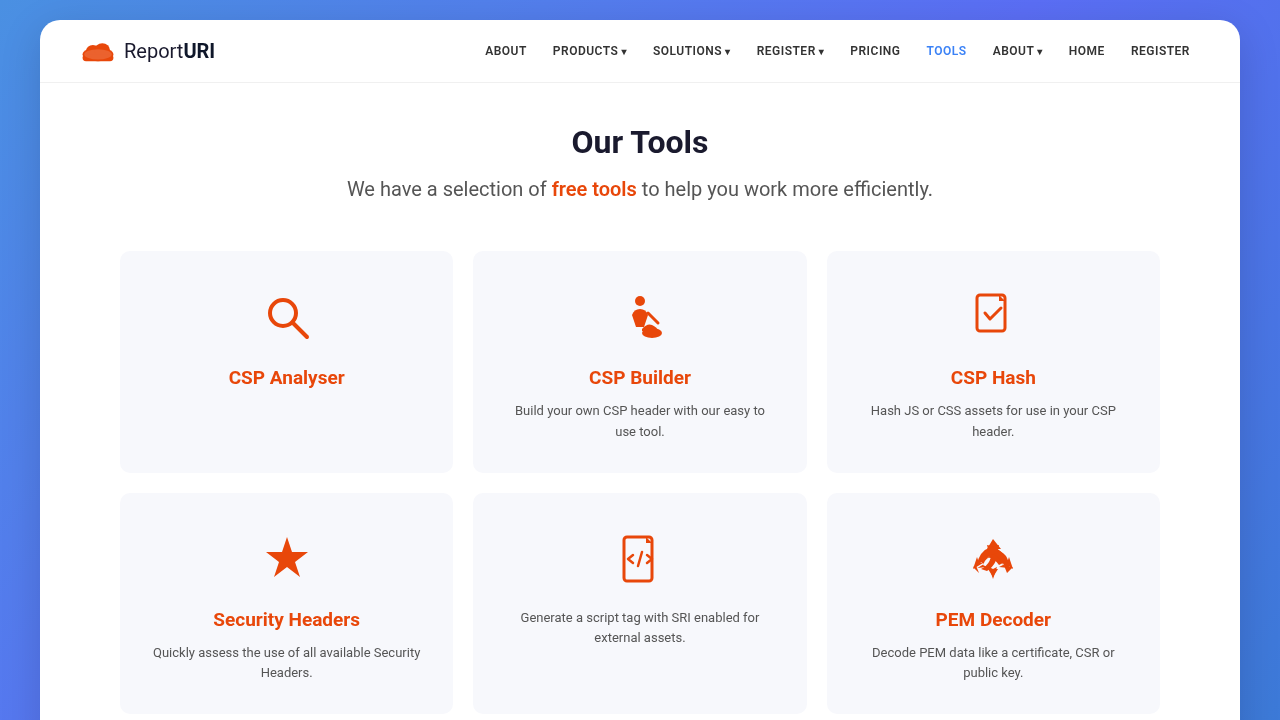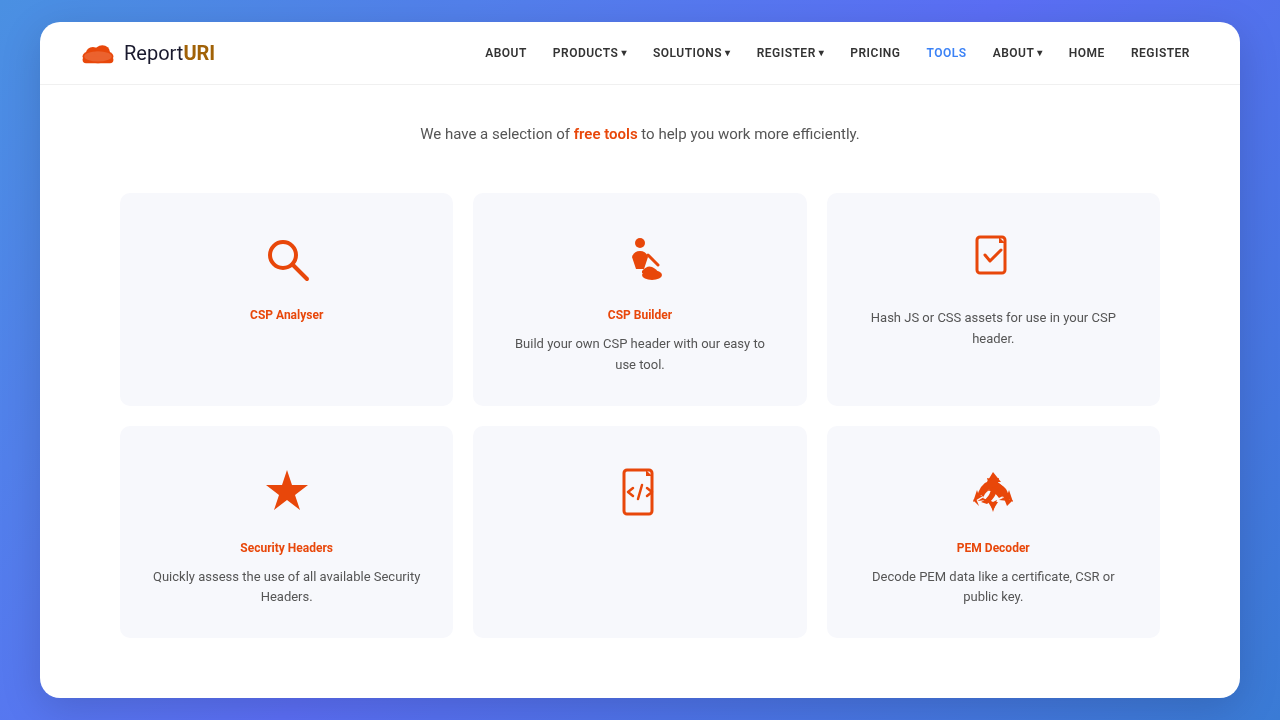--- a/index.html
+++ b/index.html
@@ -39,21 +39,21 @@
       height: 24px;
     }
     .logo-text {
       font-size: 20px;
       font-weight: 700;
       color: #1a1a2e;
       display: flex;
       align-items: center;
     }
     .logo-text span.report { font-weight: 400; color: #1a1a2e; }
-    .logo-text span.uri { font-weight: 700; color: #a16207; }
+    .logo-text span.uri { font-weight: 700; color: #0f172a; }
     .nav-links {
       display: flex;
       align-items: center;
       gap: 6px;
       list-style: none;
     }
     .nav-links li a {
       text-decoration: none;
       font-size: 12px;
       font-weight: 600;
@@ -71,21 +71,21 @@
       padding: 40px 60px 20px;
       text-align: center;
     }
     .page-title {
       font-size: 32px;
       font-weight: 700;
       color: #1a1a2e;
       margin-bottom: 16px;
     }
     .page-subtitle {
-      font-size: 15px;
+      font-size: 20px;
       color: #555;
       margin-bottom: 50px;
     }
     .page-subtitle a {
       color: #e8470a;
       text-decoration: none;
       font-weight: 600;
     }
     
     .tools-grid {
@@ -108,21 +108,21 @@
       margin-bottom: 16px;
       display: block;
       line-height: 1;
     }
     .tool-icon svg {
       width: 52px;
       height: 52px;
       fill: #e8470a;
     }
     .tool-name {
-      font-size: 12px;
+      font-size: 19px;
       font-weight: 700;
       color: #e8470a;
       margin-bottom: 12px;
     }
     .tool-desc {
       font-size: 13px;
       color: #555;
       line-height: 1.6;
     }
   </style>
@@ -184,20 +184,21 @@
       <li>
         <a href="#">HOME</a>
       </li>
       <li>
         <a href="#">REGISTER</a>
       </li>
     </ul>
   </nav>
 
   <div class="main">
+    <h1 class="page-title">Our Tools</h1>
     <p class="page-subtitle">
       <span>We have a selection of </span><a href="#">free tools</a><span> to help you work more efficiently.</span>
     </p>
 
     <div class="tools-grid">
 
       <div class="tool-card">
         <span class="tool-icon">
           <svg viewBox="0 0 52 52" fill="none" xmlns="http://www.w3.org/2000/svg">
             <circle cx="22" cy="22" r="13" stroke="#e8470a" stroke-width="4" fill="none"></circle>
@@ -227,20 +228,21 @@
 
       <div class="tool-card">
         <span class="tool-icon">
           <svg viewBox="0 0 52 52" fill="none" xmlns="http://www.w3.org/2000/svg">
             <rect x="10" y="4" width="28" height="36" rx="3" stroke="#e8470a" stroke-width="3" fill="none"></rect>
             <path d="M18 22 L23 28 L34 17" stroke="#e8470a" stroke-width="3" stroke-linecap="round" stroke-linejoin="round" fill="none"></path>
 
             <path d="M32 4 L38 10 L32 10 Z" fill="#e8470a"></path>
           </svg>
         </span>
+        <div class="tool-name">CSP Hash</div>
         <p class="tool-desc">Hash JS or CSS assets for use in your CSP header.</p>
       </div>
 
       <div class="tool-card">
         <span class="tool-icon">
           <svg viewBox="0 0 52 52" fill="#e8470a" xmlns="http://www.w3.org/2000/svg">
             <polygon points="26,4 31,19 47,19 34,29 39,44 26,34 13,44 18,29 5,19 21,19"></polygon>
           </svg>
         </span>
         <div class="tool-name">Security Headers</div>
@@ -251,20 +253,21 @@
         <span class="tool-icon">
           <svg viewBox="0 0 52 52" fill="none" xmlns="http://www.w3.org/2000/svg">
             <rect x="10" y="4" width="28" height="44" rx="3" stroke="#e8470a" stroke-width="3" fill="none"></rect>
             <path d="M32 4 L38 10 L32 10 Z" fill="#e8470a"></path>
 
             <path d="M19 22 L14 26 L19 30" stroke="#e8470a" stroke-width="2.5" stroke-linecap="round" stroke-linejoin="round" fill="none"></path>
             <path d="M33 22 L38 26 L33 30" stroke="#e8470a" stroke-width="2.5" stroke-linecap="round" stroke-linejoin="round" fill="none"></path>
             <line x1="28" y1="19" x2="24" y2="33" stroke="#e8470a" stroke-width="2.5" stroke-linecap="round"></line>
           </svg>
         </span>
+        <p class="tool-desc">Generate a script tag with SRI enabled for external assets.</p>
       </div>
 
       <div class="tool-card">
         <span class="tool-icon">
           <svg viewBox="0 0 52 52" fill="none" xmlns="http://www.w3.org/2000/svg">
 
             <path d="M26 6 L20 16 L24 16 Q26 30 14 36 L20 38 Q32 30 30 16 L34 16 Z" fill="#e8470a"></path>
 
             <path d="M10 38 L6 28 L10 30 Q18 18 26 20 L22 12 Q10 16 8 30 L4 32 Z" fill="#e8470a" transform="translate(2,2)"></path>
 

